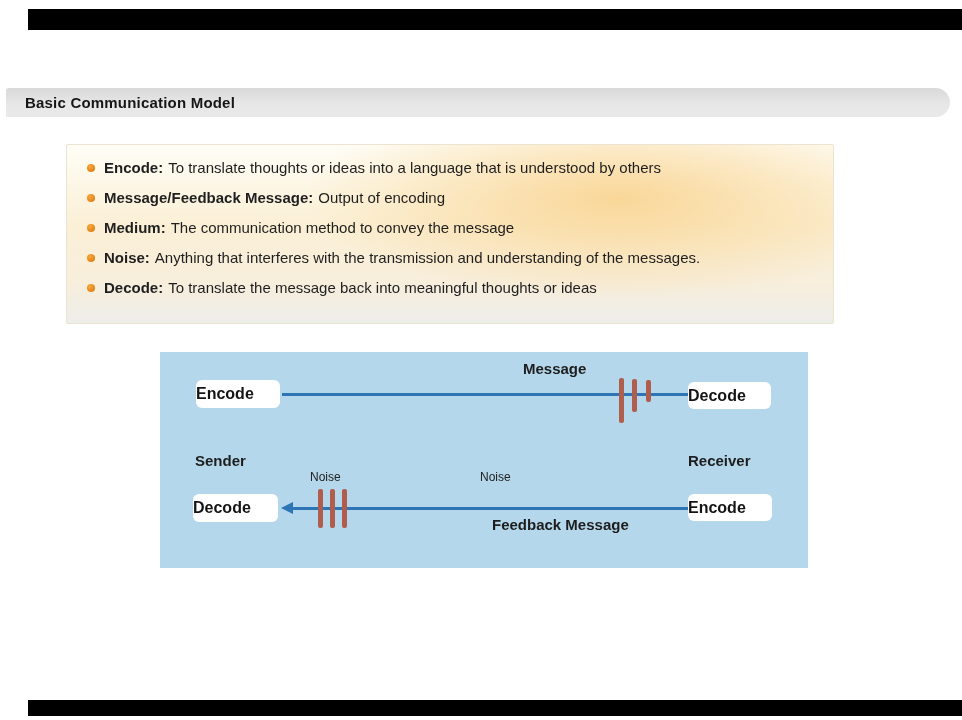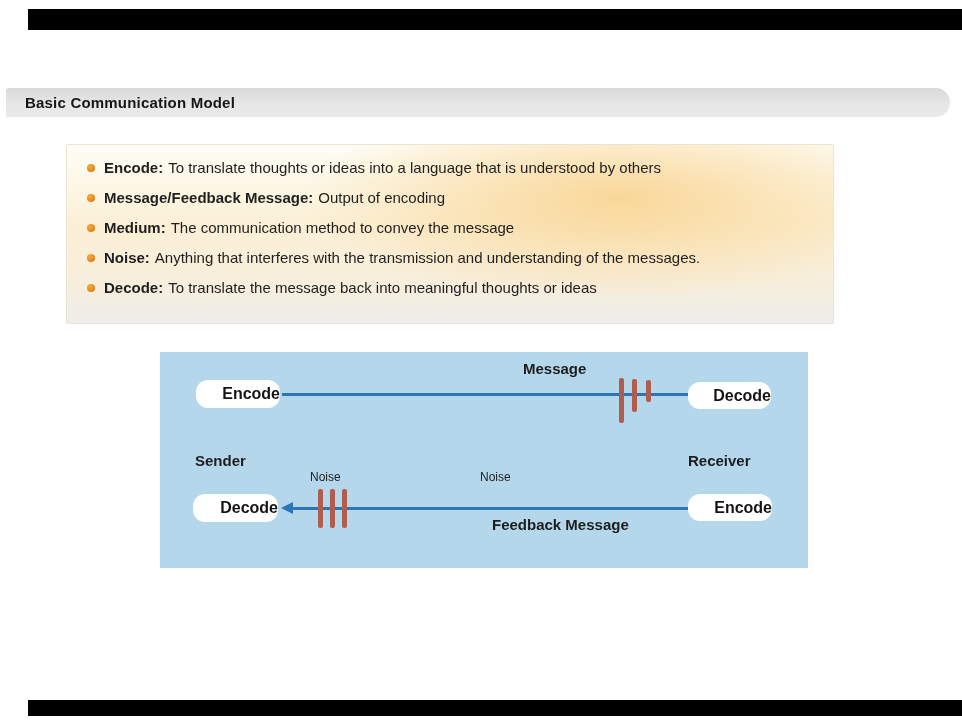--- a/index.html
+++ b/index.html
@@ -35,22 +35,22 @@
     background:radial-gradient(circle at 35% 30%,#f7a93e,#e8881b 60%,#d17512);
   }
   .bi-term{font-weight:bold;margin-right:5px;}
 
   
   .diagram{
     position:absolute;left:160px;top:352px;width:648px;height:216px;
     background:#b4d7eb;
   }
   .dbox{
-    position:absolute;background:#ffffff;border-radius:12px;
-    display:flex;align-items:center;justify-content:flex-end;
+    position:absolute;background:#ffffff;border-radius:6px;
+    display:flex;align-items:center;justify-content:flex-start;
     font-size:16px;font-weight:bold;color:#141414;
   }
   .dlabel{position:absolute;font-size:15px;font-weight:bold;color:#1d1d1d;white-space:nowrap;}
   .dlabel-small{position:absolute;font-size:12px;font-weight:normal;color:#222;white-space:nowrap;}
   .hline{position:absolute;height:3px;background:#2e75b6;}
   .arrowhead-right{
     position:absolute;width:0;height:0;
     border-left:12px solid #2e75b6;border-top:6px solid transparent;border-bottom:6px solid transparent;
   }
   .arrowhead-left{

